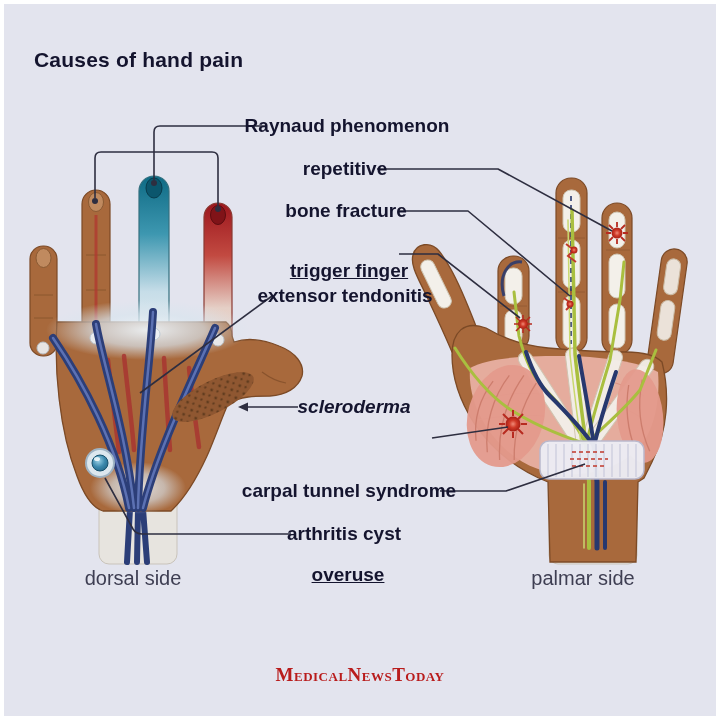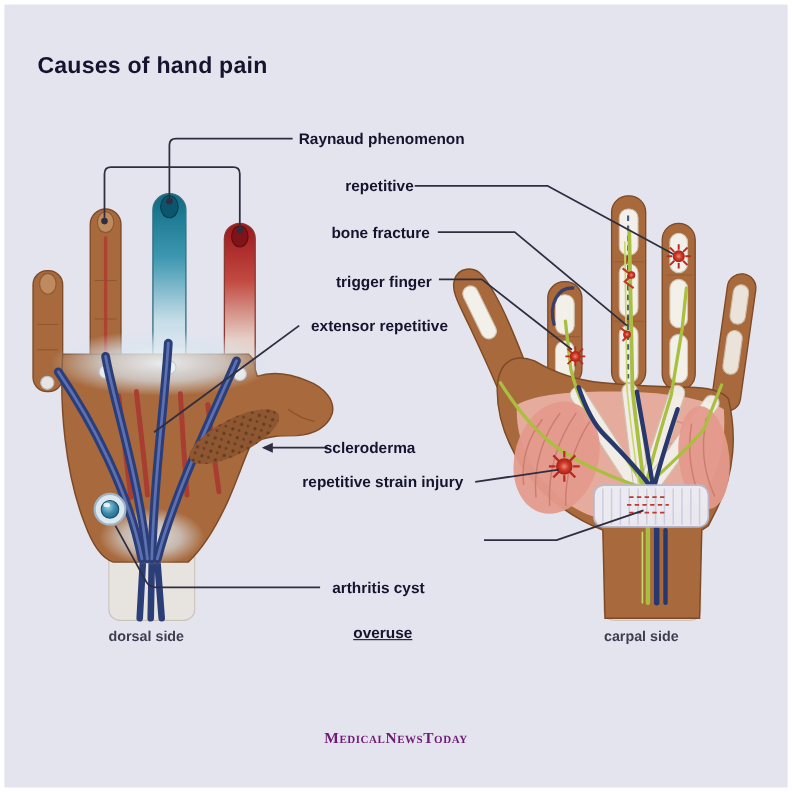--- a/index.html
+++ b/index.html
@@ -1,22 +1,22 @@
 <!DOCTYPE html>
 <html><head>
 <meta charset="utf-8">
 <style>
   html,body{margin:0;padding:0;width:720px;height:720px;}
   body{font-family:"Liberation Sans",sans-serif;background:#ffffff;}
   .frame{position:relative;width:720px;height:720px;background:#e3e4ee;box-shadow:inset 0 0 0 4px #ffffff;overflow:hidden;}
   .title{position:absolute;left:34px;top:34px;font-size:21px;font-weight:700;color:#14142e;letter-spacing:.2px;}
   .scene{position:absolute;left:0;top:0;width:720px;height:720px;}
-  .cond-label{position:absolute;transform:translate(-50%,-50%);font-size:14px;font-weight:700;color:#14142e;white-space:nowrap;}
-  .caption{position:absolute;transform:translate(-50%,-50%);font-size:13px;font-weight:700;color:#3e3e52;white-space:nowrap;}
-  .brand{position:absolute;left:50%;top:664px;transform:translateX(-50%);font-family:"Liberation Serif",serif;font-variant:small-caps;font-weight:700;font-size:14px;letter-spacing:.5px;color:#701a75;}
+  .cond-label{position:absolute;transform:translate(-50%,-50%);font-size:19px;font-weight:700;color:#14142e;white-space:nowrap;}
+  .caption{position:absolute;transform:translate(-50%,-50%);font-size:20px;font-weight:400;color:#3e3e52;white-space:nowrap;}
+  .brand{position:absolute;left:50%;top:664px;transform:translateX(-50%);font-family:"Liberation Serif",serif;font-variant:small-caps;font-weight:700;font-size:19px;letter-spacing:.5px;color:#b91c1c;}
 </style>
 </head>
 <body>
 
 <div class="frame">
 
   <svg class="scene" viewBox="0 0 720 720">
     <defs>
       <linearGradient id="gradBlueFinger" x1="0" y1="0" x2="0" y2="1">
         <stop offset="0" stop-color="#0e6a84"></stop>
@@ -258,24 +258,24 @@
       <circle cx="218" cy="209" r="3"></circle>
       <polygon points="238,407 248,402.5 248,411.5"></polygon>
     </g>
   </svg>
 
   <h1 class="title">Causes of hand pain</h1>
 
   <div class="cond-label" style="left:347px;top:126px;">Raynaud phenomenon</div>
   <div class="cond-label" style="left:345px;top:169px;">repetitive</div>
   <div class="cond-label" style="left:346px;top:211px;">bone fracture</div>
-  <div class="cond-label" style="left:349px;top:256px;">trigger finger</div>
-  <div class="cond-label" style="left:345px;top:296px;">extensor repetitive</div>
-  <div class="cond-label" style="left:336px;top:407px;">scleroderma</div>
-  <div class="cond-label" style="left:348px;top:438px;">repetitive strain injury</div>
+  <div class="cond-label" style="left:349px;top:271px;text-decoration:underline;">trigger finger</div>
+  <div class="cond-label" style="left:345px;top:296px;">extensor tendonitis</div>
+  <div class="cond-label" style="left:354px;top:407px;font-style:italic;">scleroderma</div>
+  <div class="cond-label" style="left:349px;top:491px;">carpal tunnel syndrome</div>
   <div class="cond-label" style="left:344px;top:534px;">arthritis cyst</div>
   <div class="cond-label" style="left:348px;top:575px;text-decoration:underline;">overuse</div>
 
   <div class="caption" style="left:133px;top:578px;">dorsal side</div>
-  <div class="caption" style="left:583px;top:578px;">carpal side</div>
+  <div class="caption" style="left:583px;top:578px;">palmar side</div>
 
   <div class="brand">MedicalNewsToday</div>
 </div>
 
 </body></html>

